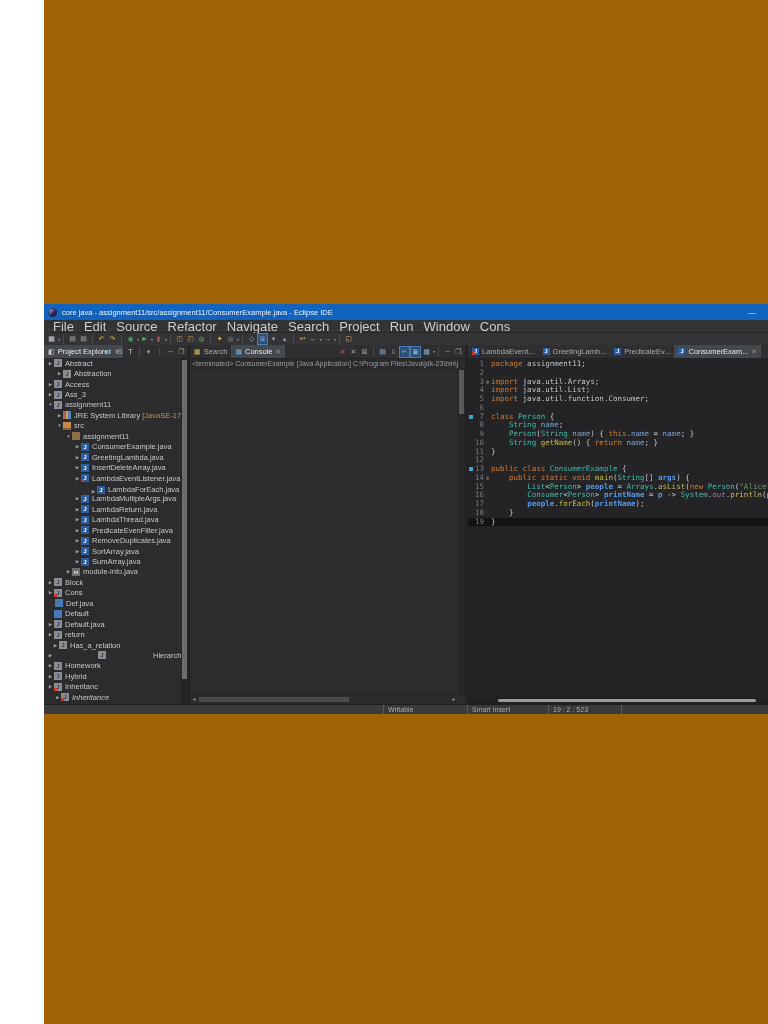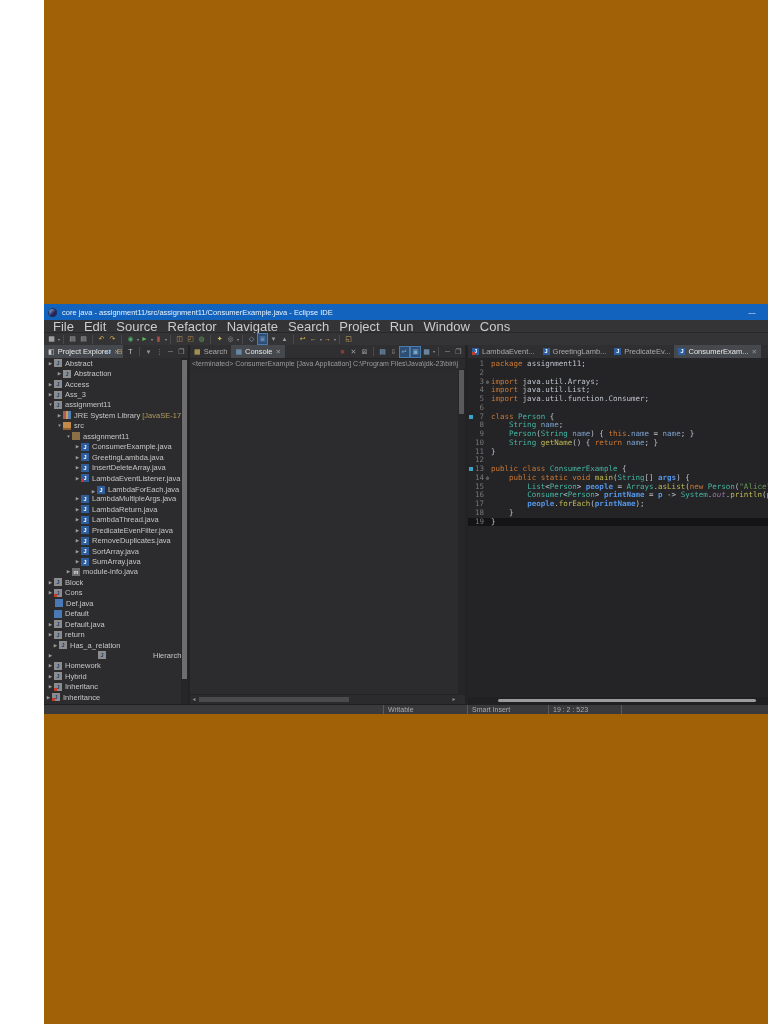--- a/index.html
+++ b/index.html
@@ -349,21 +349,21 @@
             <div class="trow" style="padding-left: 3px;">
               <span class="arrow">▶</span>
               <span class="ticon ti-prj">J</span>
               <span class="tlabel">Hybrid</span>
             </div>
             <div class="trow" style="padding-left: 3px;">
               <span class="arrow">▶</span>
               <span class="ticon ti-prj">J<span class="err"></span></span>
               <span class="tlabel">Inheritanc</span>
             </div>
-            <div class="trow" style="padding-left: 1px;">
+            <div class="trow" style="padding-left: 10px; font-style: italic;">
               <span class="arrow">▶</span>
               <span class="ticon ti-prj">J<span class="err"></span></span>
               <span class="tlabel">Inheritance</span>
             </div>
           </div>
         <div class="vsb">
             <div class="thumb" style="top:2px;height:92%;"></div>
           </div>
       </div>
 

